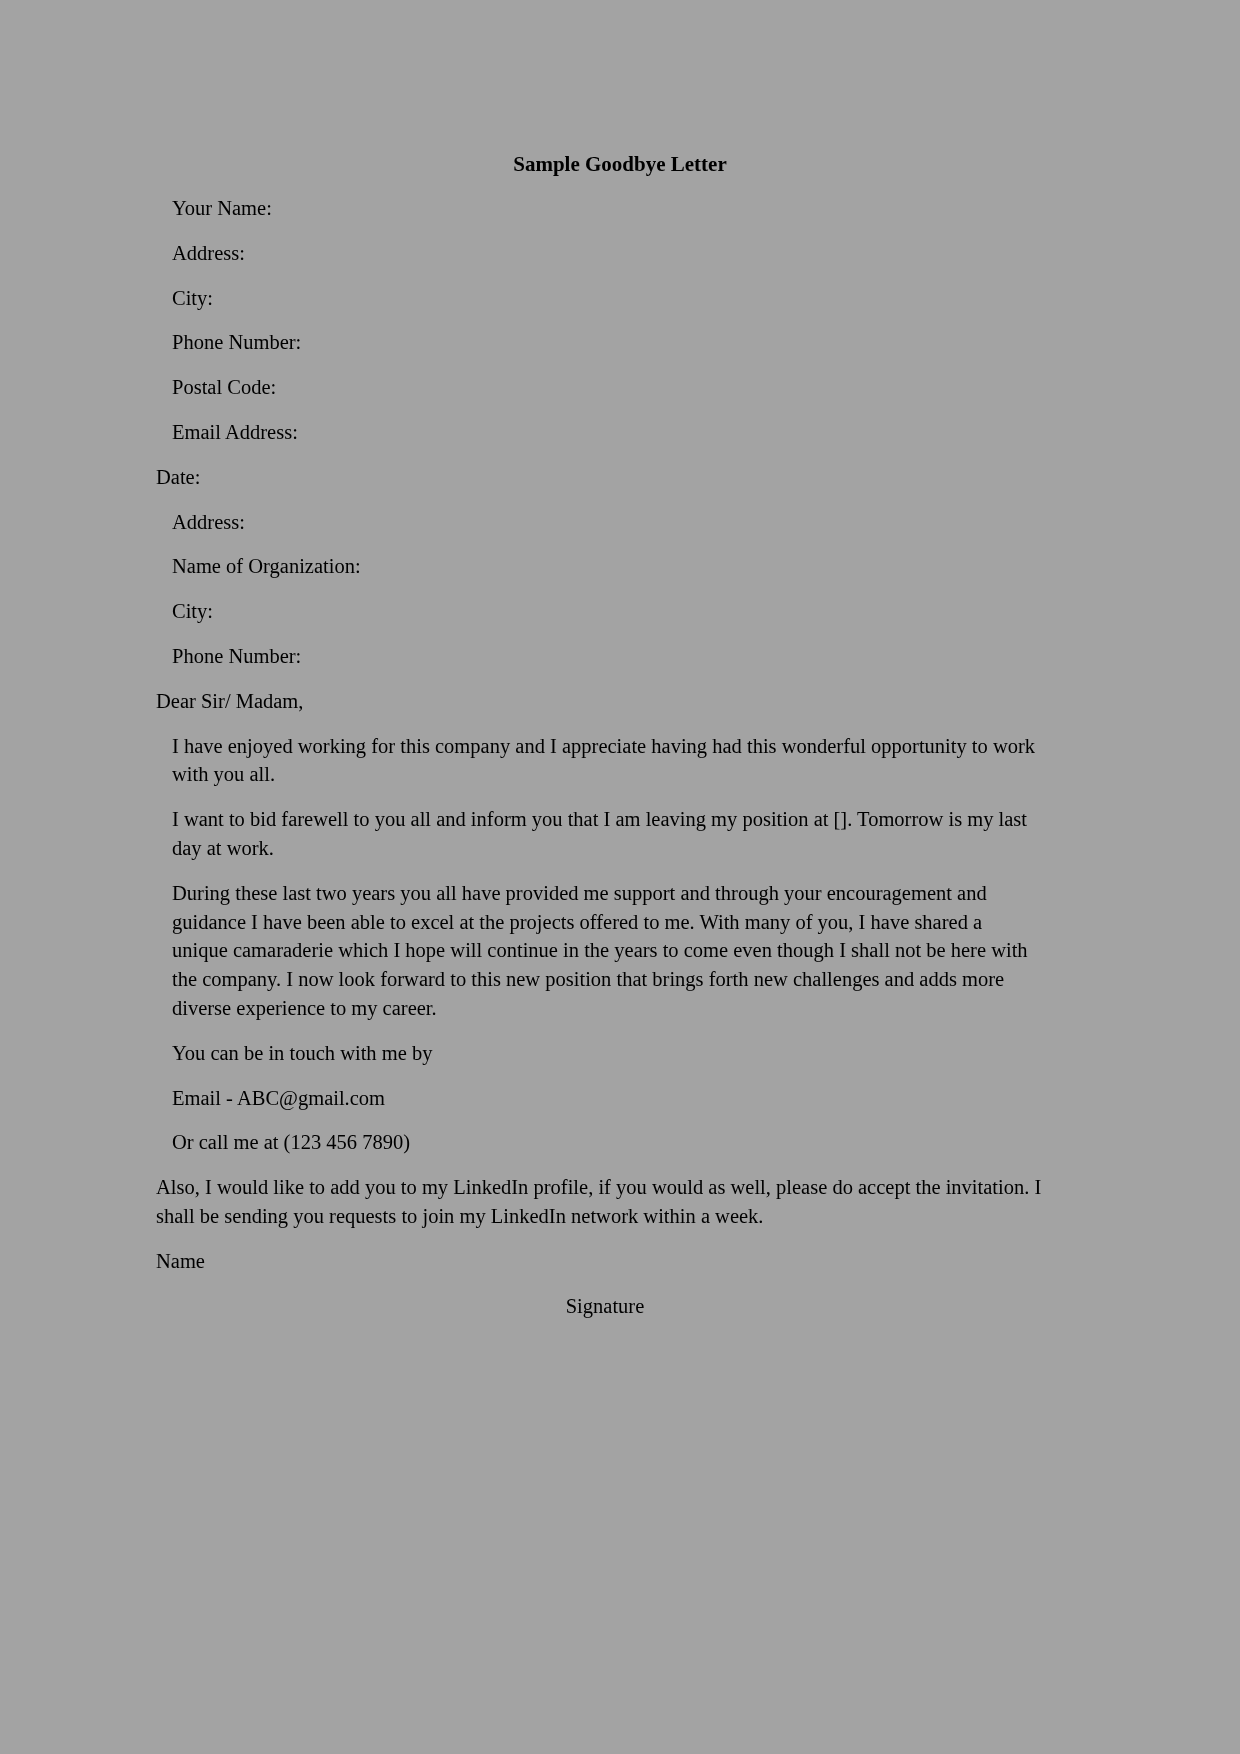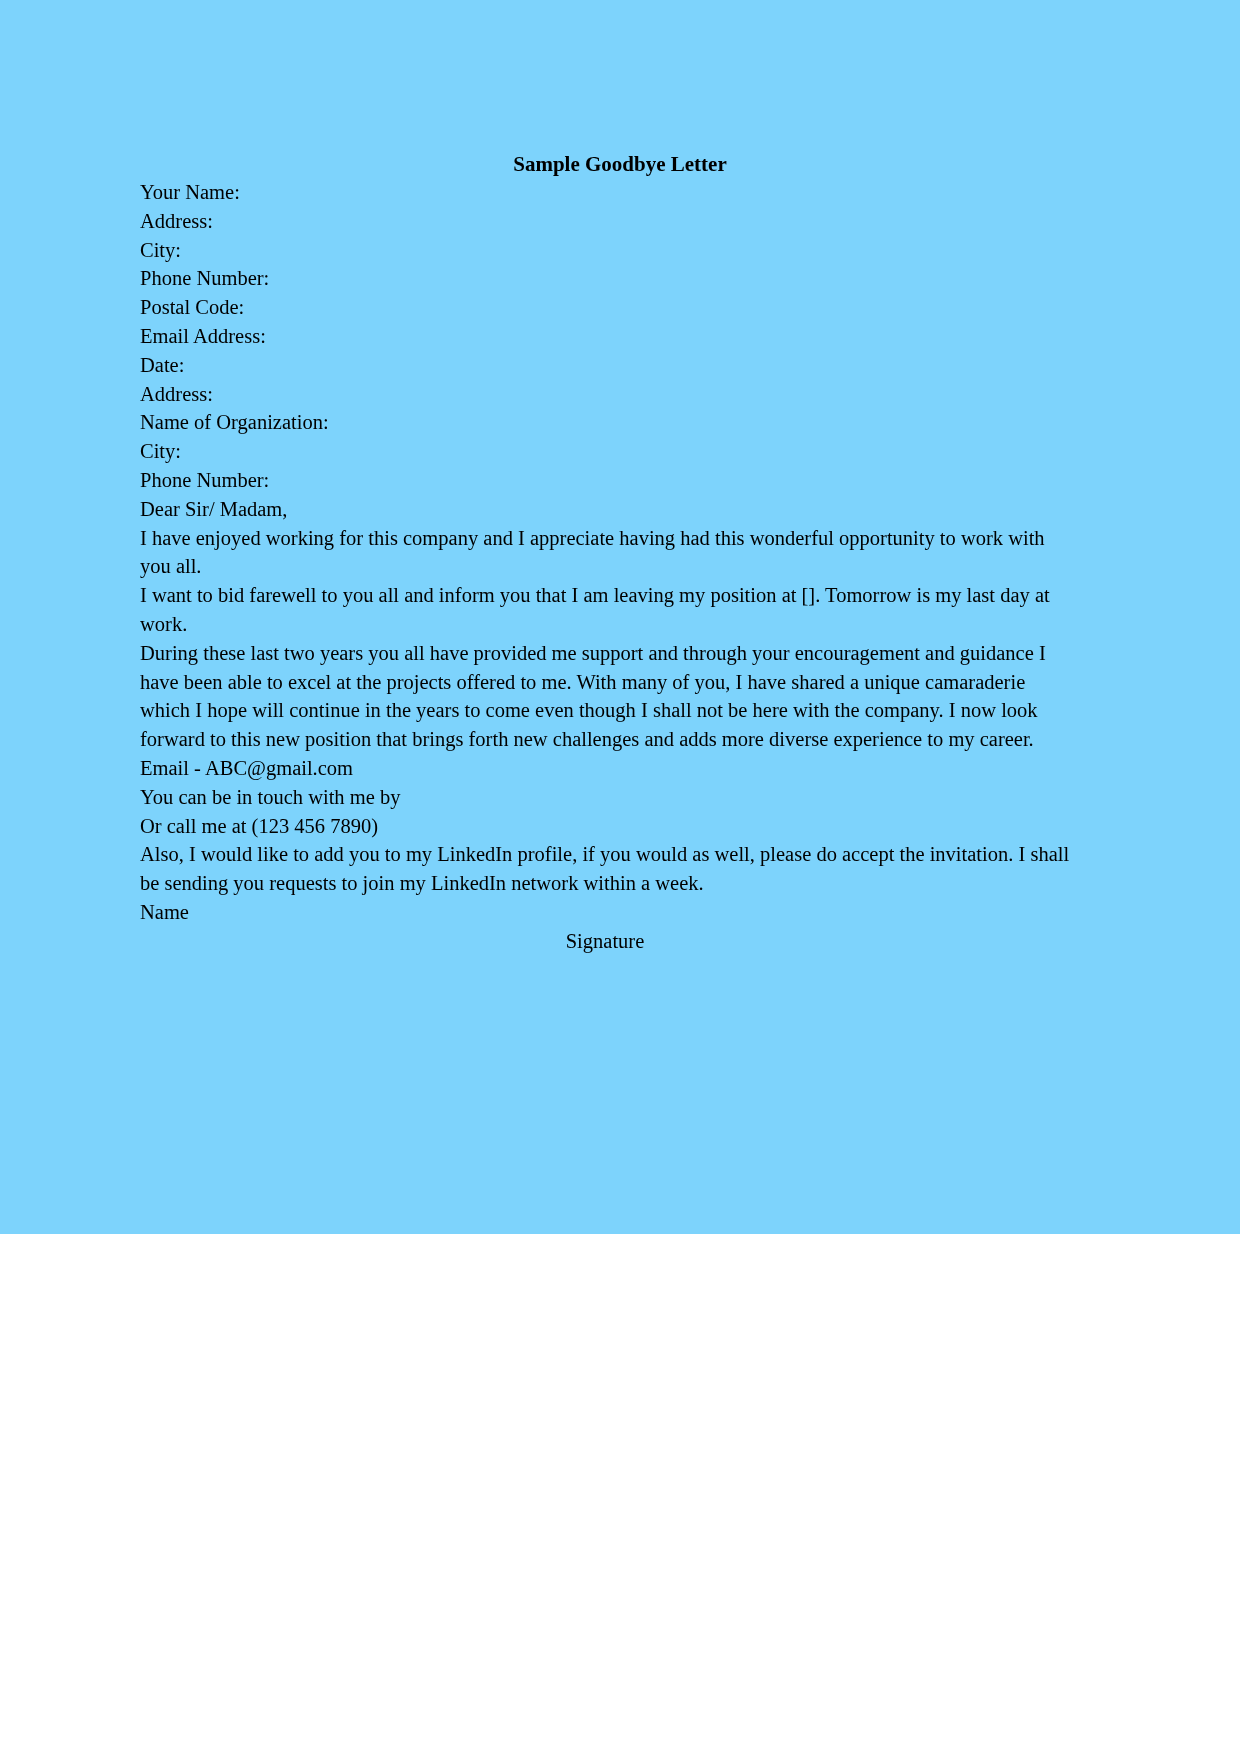--- a/index.html
+++ b/index.html
@@ -3,22 +3,22 @@
 <meta charset="utf-8">
 <style>
   html, body {
     margin: 0;
     padding: 0;
     background: #ffffff;
   }
   .page {
     position: relative;
     width: 1240px;
-    height: 1234px;
-    background: #7dd3fc;
+    height: 1754px;
+    background: #a3a3a3;
     box-sizing: border-box;
     padding-top: 150px;
     overflow: hidden;
     font-family: "Liberation Serif", "DejaVu Serif", serif;
     font-size: 20.5px;
     line-height: 28.8px;
     color: #000000;
   }
   .title {
     margin: 0;
@@ -27,21 +27,21 @@
     font-weight: bold;
     text-align: center;
     line-height: 28px;
   }
   .content {
     box-sizing: content-box;
     padding-left: 140px;
     width: 930px;
   }
   .content p, .content div {
-    margin: 0;
+    margin: 16px;
     padding: 0;
   }
   .sender-block   { margin-top: 29px; }
   .date-line      { margin-top: 32px; }
   .recipient-block{ margin-top: 84px; }
   .salutation     { margin-top: 35px; }
   .body-block     { margin-top: 24px; }
   .contact-block  { margin-top: 46px; }
   .linkedin-para  { margin-top: 39px; font-family: Liberation Serif, serif; }
   .valediction    { margin-top: 72px; }
@@ -77,22 +77,22 @@
 
     <div class="salutation">Dear Sir/ Madam,</div>
 
     <div class="body-block">
       <p>I have enjoyed working for this company and I appreciate having had this wonderful opportunity to work with you all.</p>
       <p>I want to bid farewell to you all and inform you that I am leaving my position at []. Tomorrow is my last day at work.</p>
       <p>During these last two years you all have provided me support and through your encouragement and guidance I have been able to excel at the projects offered to me. With many of you, I have shared a unique camaraderie which I hope will continue in the years to come even though I shall not be here with the company. I now look forward to this new position that brings forth new challenges and adds more diverse experience to my career.</p>
     </div>
 
     <div class="contact-block">
+      <div>You can be in touch with me by</div>
       <div>Email - ABC@gmail.com</div>
-      <div>You can be in touch with me by</div>
       <div>Or call me at (123 456 7890)</div>
     </div>
 
     <p class="linkedin-para">Also, I would like to add you to my LinkedIn profile, if you would as well, please do accept the invitation. I shall be sending you requests to join my LinkedIn network within a week.</p>
 
 
     <div class="name-label">Name</div>
 
     <div class="signature-label">Signature</div>
 

